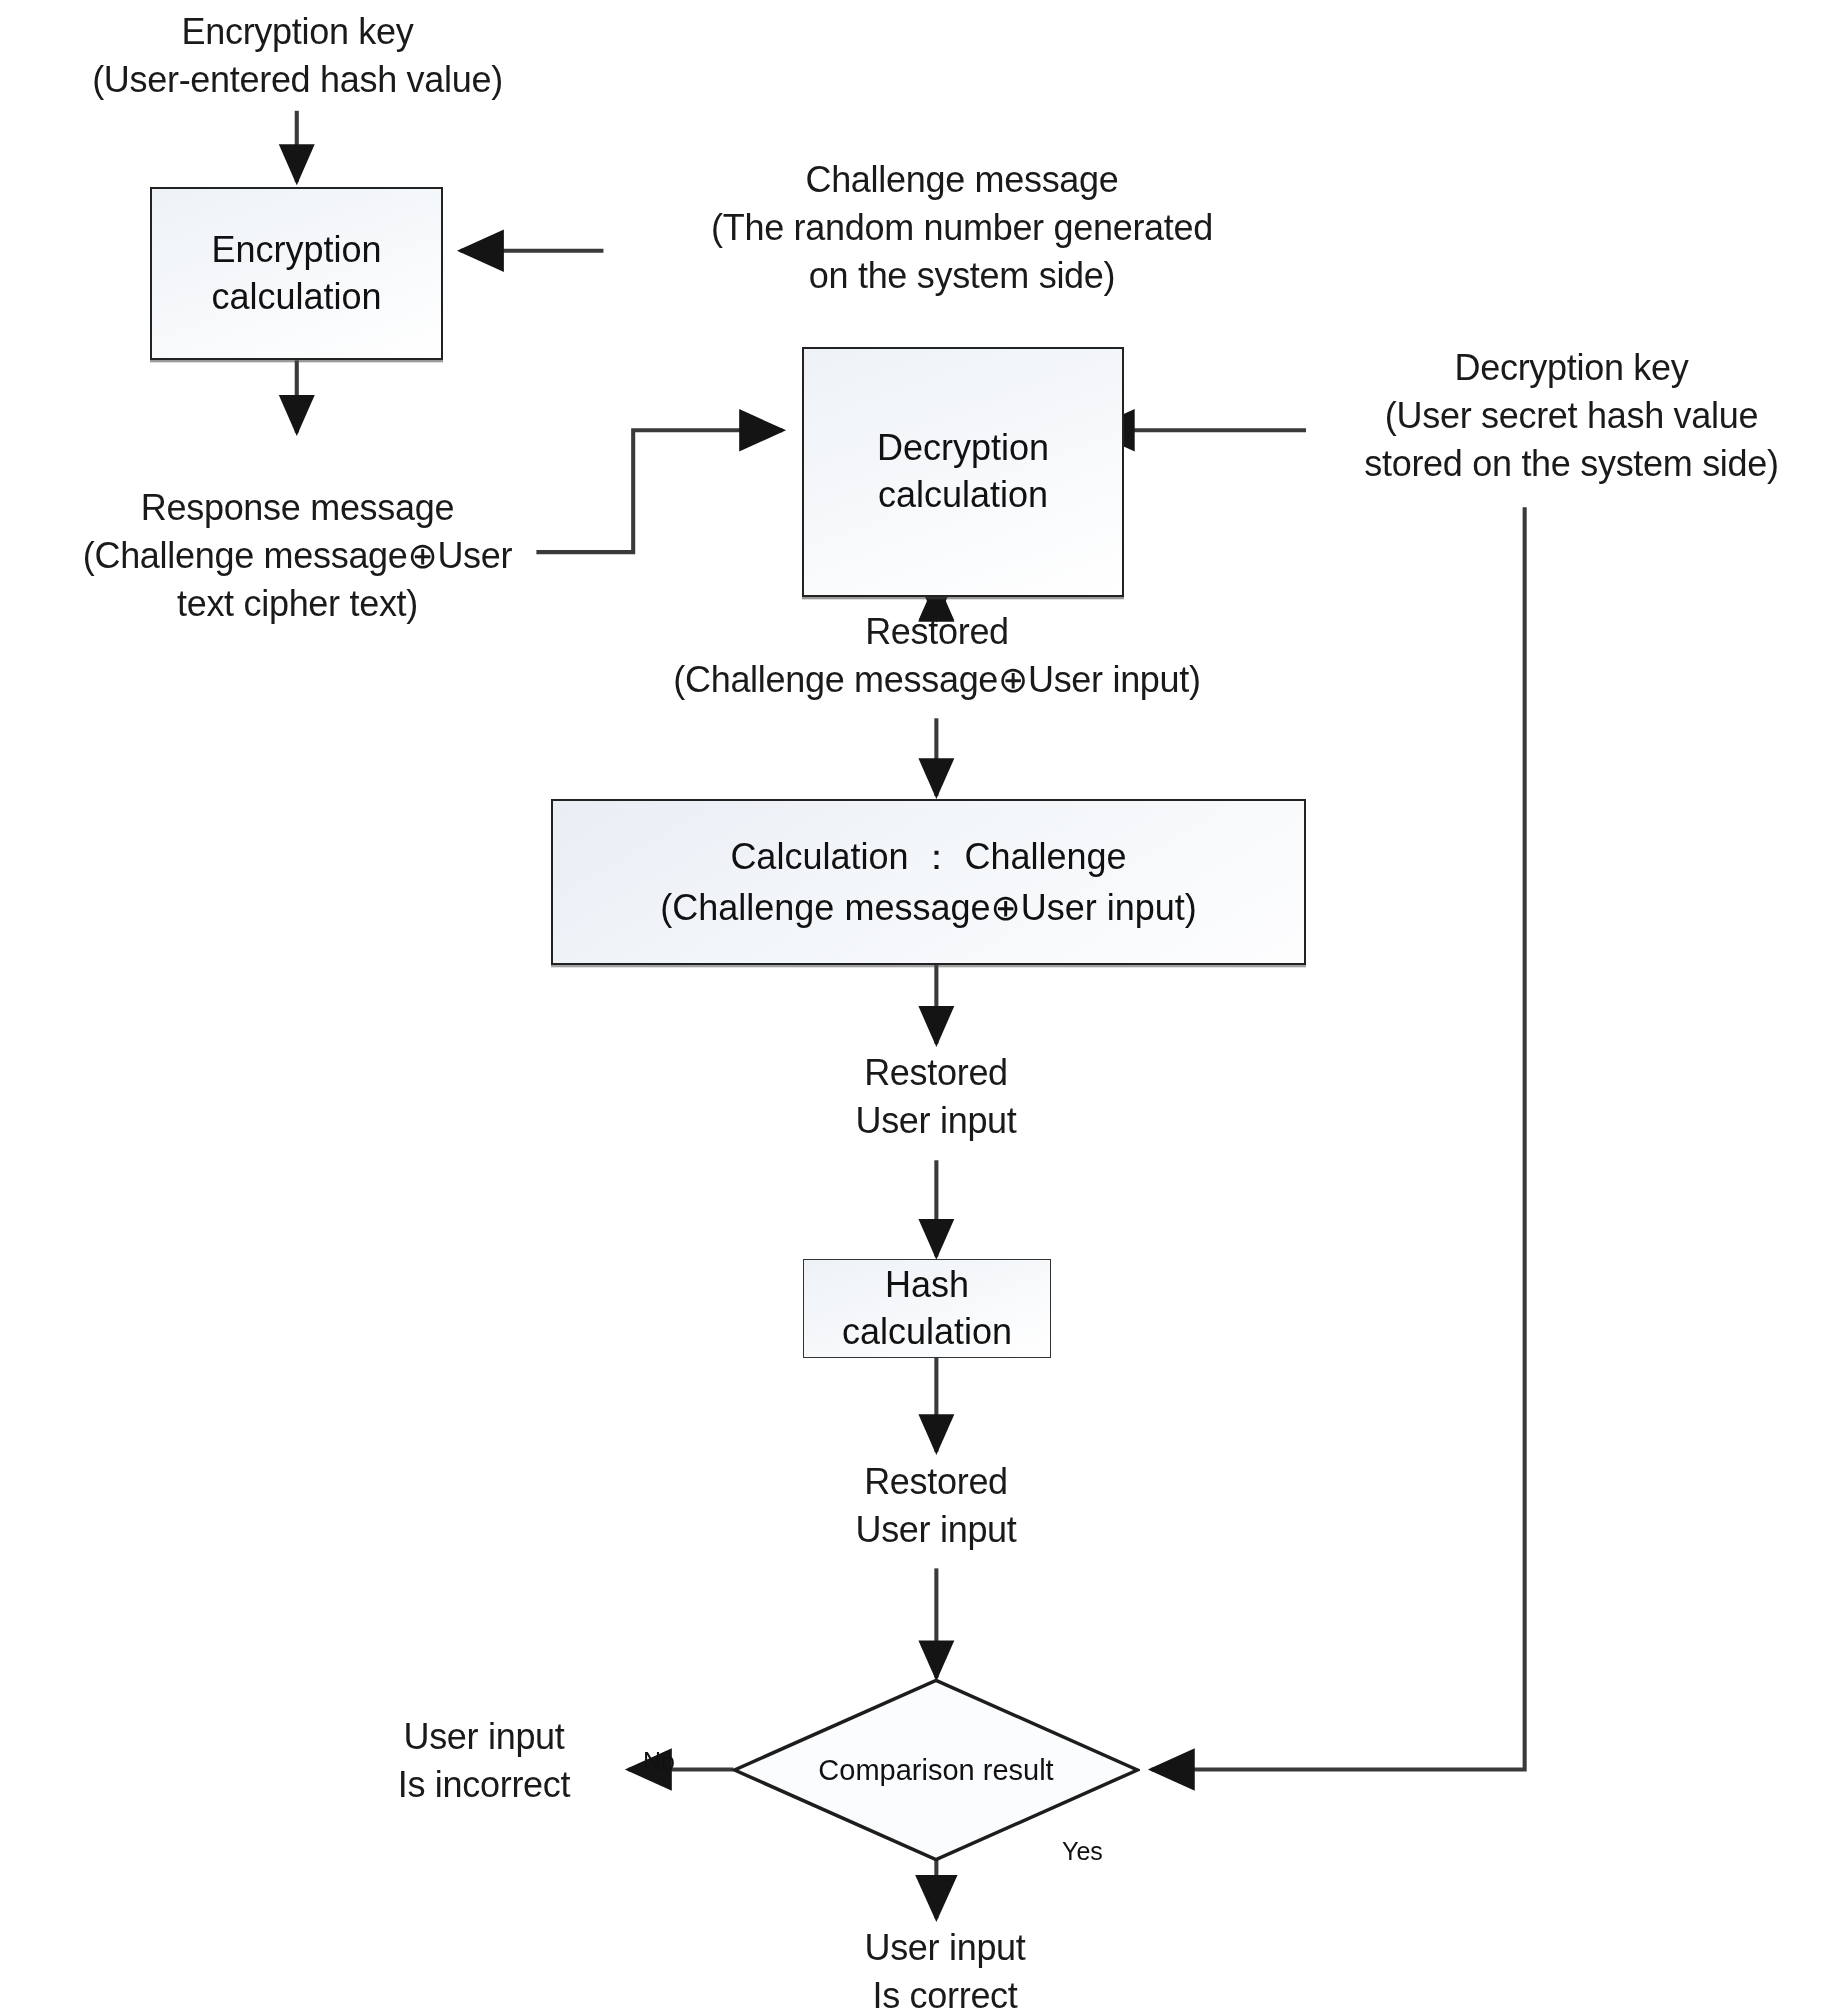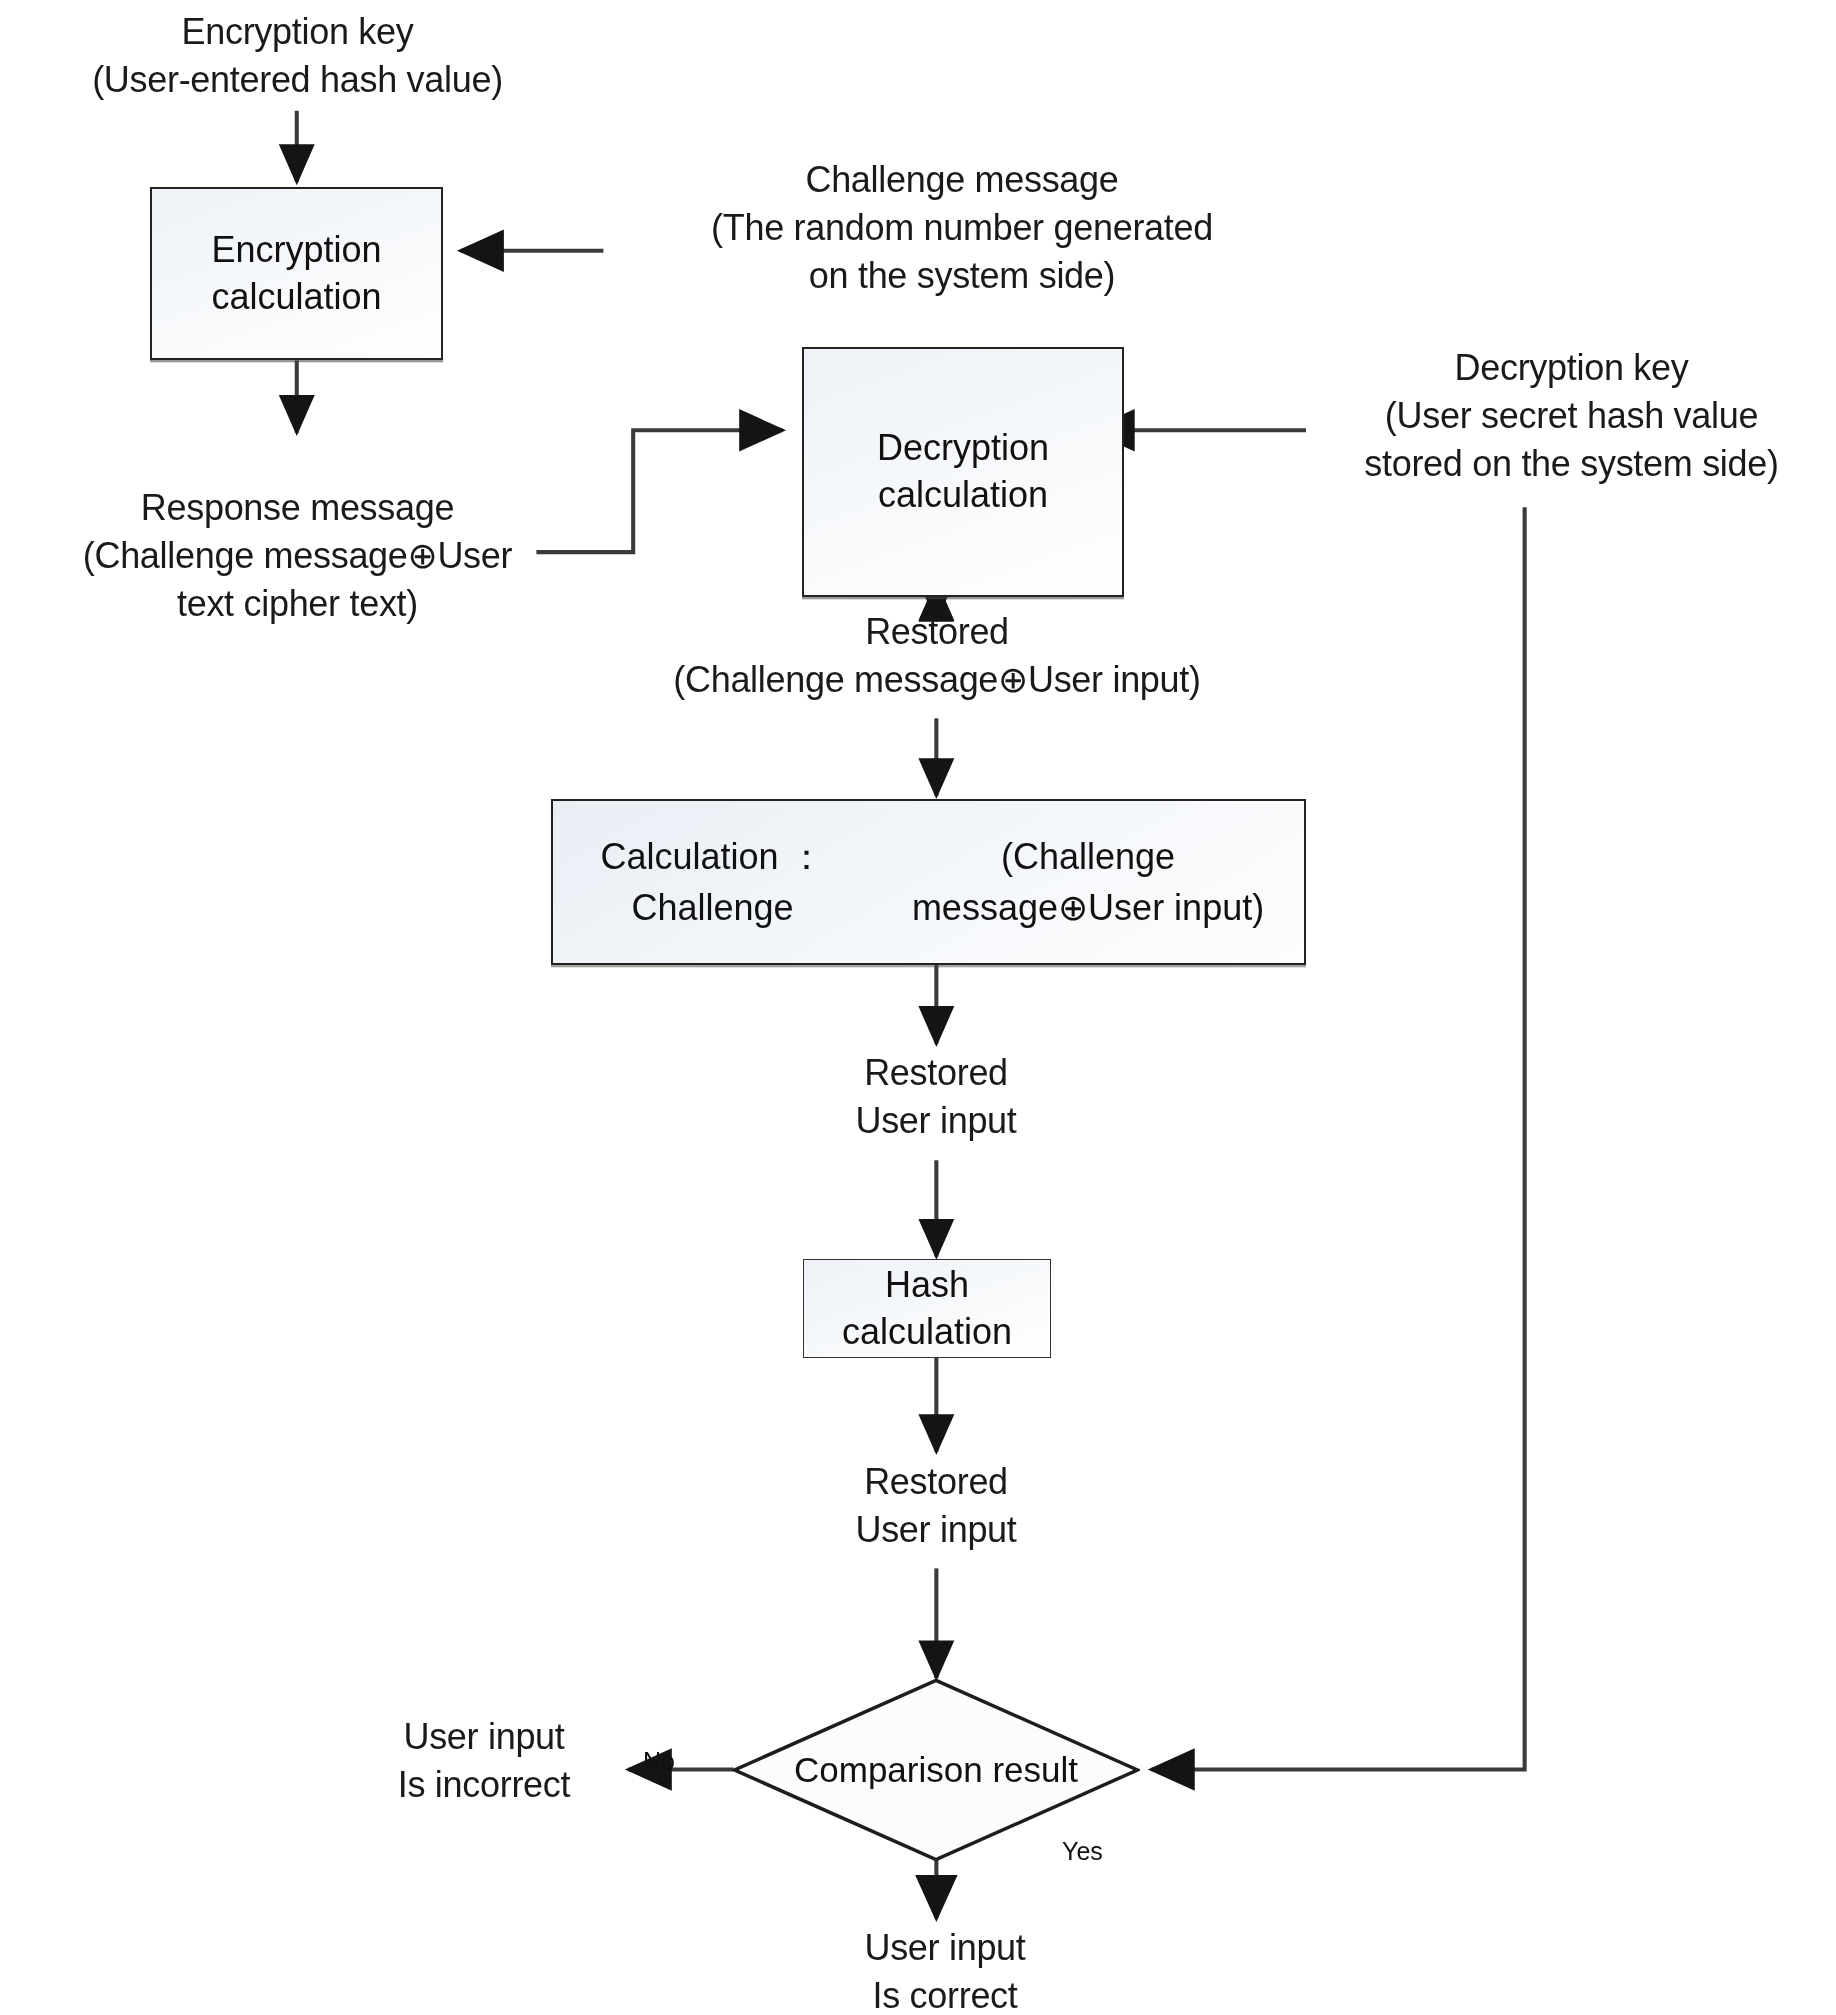--- a/index.html
+++ b/index.html
@@ -13,29 +13,29 @@
         border:2.3px solid #222;
         background:linear-gradient(160deg,#eef2f7 0%,#f7f9fb 55%,#ffffff 100%);
         display:flex;align-items:center;justify-content:center;text-align:center;
         color:#111;font-size:36px;line-height:1.3;white-space:pre-line;
         box-shadow:0 2.3px 0 0 rgba(70,70,70,.55);}
   .pbox.flat{box-shadow:none;border:1.7px solid #333;}
 
   .calcbox{position:absolute;box-sizing:border-box;border:2.3px solid #222;
         background:linear-gradient(150deg,#e9eef5 0%,#f4f7fa 50%,#fdfdfe 100%);
         box-shadow:0 2.3px 0 0 rgba(70,70,70,.5);
-        display:flex;flex-direction:row;align-items:center;justify-content:center;
+        display:flex;flex-direction:column;align-items:center;justify-content:center;
         color:#111;font-size:36px;line-height:1.42;text-align:center;}
   .calcbox .ln2{font-family:"Liberation Serif","DejaVu Serif",serif;font-size:41px;color:#222;}
   .calcbox .ln2 .plain{font-family:"Liberation Sans","DejaVu Sans",sans-serif;font-size:36px;}
 
   .diamond{position:absolute;}
   .diamond .dtext{position:absolute;left:0;top:0;width:100%;height:100%;
       display:flex;align-items:center;justify-content:center;
-      color:#111;font-size:35px;white-space:nowrap;}
+      color:#111;font-size:29px;white-space:nowrap;}
 
   .edgelabel{position:absolute;color:#111;font-size:25px;white-space:nowrap;}
 </style>
 </head>
 <body>
 
 <div id="stage">
 
   <svg id="wires" viewBox="0 0 3149 3456">
     <defs>

